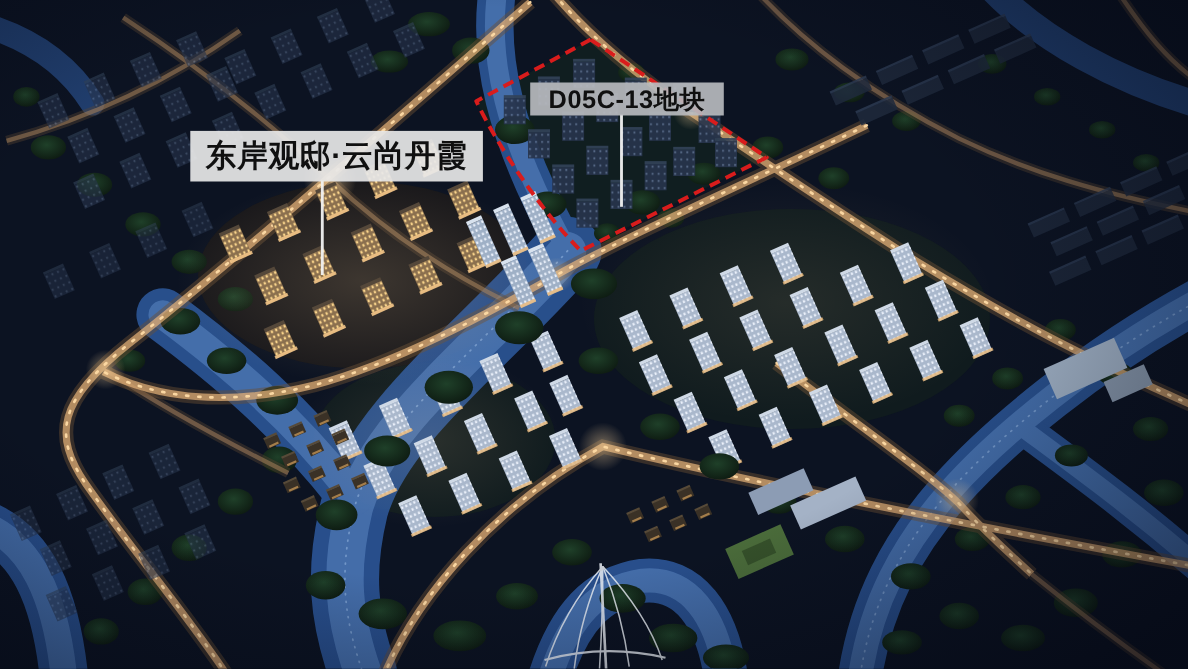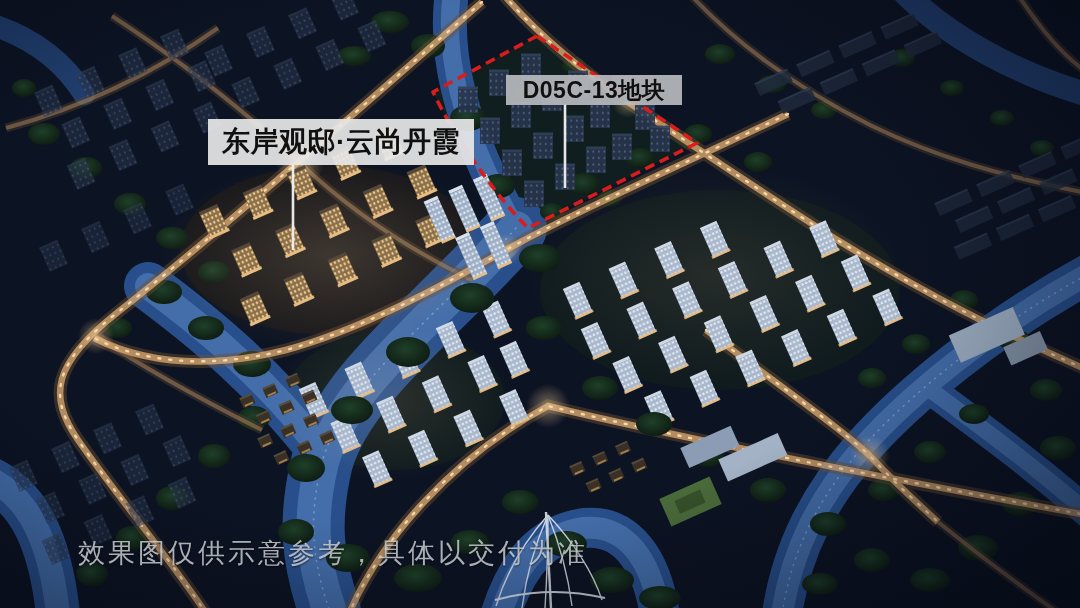--- a/index.html
+++ b/index.html
@@ -3,24 +3,24 @@
 <meta charset="utf-8">
 <style>
   html,body{margin:0;padding:0;background:#000;}
   .stage{position:relative;width:1080px;height:608px;overflow:hidden;
          font-family:"Liberation Sans","DejaVu Sans",sans-serif;background:var(--night-base,#0c1322);}
   .stage svg{position:absolute;left:0;top:0;}
   .bgrect{fill:var(--night-base,#0c1322);}
   .canalMain{stroke:var(--water-blue,#2c5697);}
   .roadMid{stroke:var(--road-light-warm,#e8b47a);}
   .boundary{stroke:var(--boundary-red,#d91c1c);}
-  .overlay{position:absolute;z-index:5;margin-left:24px;}
+  .overlay{position:absolute;z-index:5;}
   .label-box{display:flex;align-items:center;justify-content:center;
              color:var(--label-text,#101010);font-weight:bold;}
-  .project-label{left:184px;top:119px;width:266px;height:46px;
+  .project-label{left:173px;top:119px;width:266px;height:46px;
                  background:var(--label-bg,rgba(232,232,232,.92));font-size:28px;letter-spacing:.5px;text-align:center;}
   .plot-label{left:482px;top:75px;width:176px;height:30px;
               background:var(--plot-label-bg,rgba(183,186,190,.92));font-size:23px;letter-spacing:.5px;}
   .disclaimer{left:54px;top:535px;font-size:27px;letter-spacing:3px;
               color:var(--disclaimer-text,rgba(206,211,217,.82));
               text-shadow:0 1px 2px rgba(0,0,0,.55);white-space:nowrap;}
   .watermark{right:16px;top:570px;font-size:27px;font-weight:bold;letter-spacing:1px;
              color:var(--watermark-text,#fff);text-shadow:0 1px 3px rgba(0,0,0,.7);white-space:nowrap;}
 </style>
 </head>
@@ -381,14 +381,13 @@
 
 <path class="boundary" d="M 537,36 L 433,92 C 452,132 492,192 528,228 L 697,143 Z" fill="none" stroke-width="3.6" stroke-dasharray="10 6" stroke-linejoin="round"></path>
 <g stroke="#f2f2f2" stroke-width="2.6" opacity=".95">
   <path d="M 293,164 L 293,250"></path>
   <path d="M 565,104 L 565,188"></path>
 </g>
 </svg>
 
 <div class="overlay label-box project-label">东岸观邸·云尚丹霞</div>
 <div class="overlay label-box plot-label">D05C-13地块</div>
-<div class="overlay disclaimer">效果图仅供示意参考，具体以交付为准</div>
 </div>
 
 </body></html>

